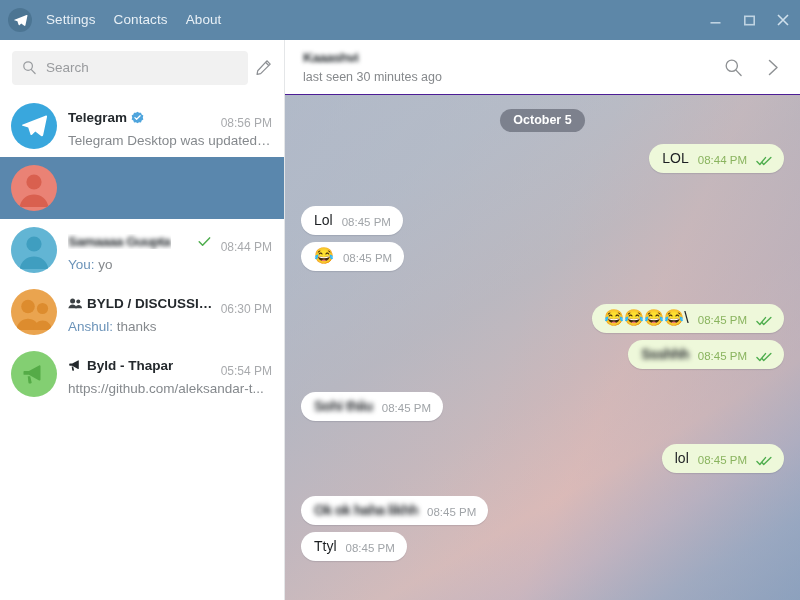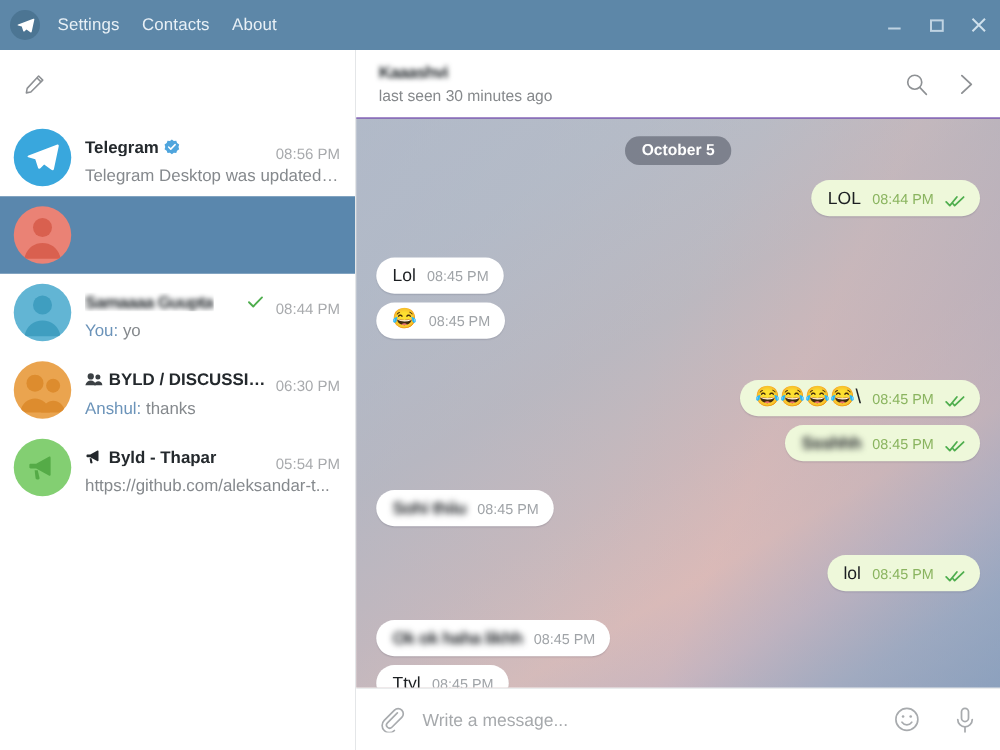--- a/index.html
+++ b/index.html
@@ -180,20 +180,29 @@
           </svg>
       </div>
     </div>
   </div>
 
   <div class="body">
 
     <div class="sidebar">
 
       <div class="search-row">
+        <div class="search-box">
+          <span class="sicon">
+            <svg width="15" height="15" viewBox="0 0 16 16">
+                <circle cx="6.5" cy="6.5" r="4.6" fill="none" stroke="#9a9da0" stroke-width="1.3"></circle>
+                <path d="M10 10.2 L14 14.4" stroke="#9a9da0" stroke-width="1.3" stroke-linecap="round"></path>
+              </svg>
+          </span>
+          <span class="search-placeholder">Search</span>
+        </div>
         <div class="pencil">
           <svg width="17" height="17" viewBox="0 0 18 18">
               <path d="M12.6 1.9 16.1 5.4 6.0 15.5 2.2 16.2 2.9 12.4z" fill="none" stroke="#8d9094" stroke-width="1.3" stroke-linejoin="round"></path>
               <path d="M11.1 3.4 14.6 6.9" stroke="#8d9094" stroke-width="1.3"></path>
             </svg>
         </div>
       </div>
 
       <div class="chatlist">
 
@@ -416,41 +425,16 @@
           <div class="row in">
             <div class="bubble in">
               <span class="btext">Ttyl</span>
               <span class="btime">08:45 PM</span>
             </div>
           </div>
 
         </div>
       </div>
 
-      <div class="composer">
-        <div class="comp-icon">
-          <svg width="21" height="21" viewBox="0 0 22 22">
-              <path d="M15.6 5.6 7.3 13.9a2.6 2.6 0 0 0 3.7 3.7l8.3-8.3a4.3 4.3 0 0 0-6.1-6.1L4.6 11.8a6 6 0 0 0 8.5 8.5" fill="none" stroke="#a8abae" stroke-width="1.4" stroke-linecap="round"></path>
-            </svg>
-        </div>
-        <div class="comp-input">Write a message...</div>
-        <div class="comp-right">
-          <div class="comp-icon">
-            <svg width="21" height="21" viewBox="0 0 22 22">
-                <circle cx="11" cy="11" r="9.2" fill="none" stroke="#a8abae" stroke-width="1.4"></circle>
-                <circle cx="7.8" cy="8.6" r="1.1" fill="#a8abae"></circle>
-                <circle cx="14.2" cy="8.6" r="1.1" fill="#a8abae"></circle>
-                <path d="M6.9 13.4c1.1 1.5 2.5 2.2 4.1 2.2s3-.7 4.1-2.2" fill="none" stroke="#a8abae" stroke-width="1.4" stroke-linecap="round"></path>
-              </svg>
-          </div>
-          <div class="comp-icon">
-            <svg width="20" height="22" viewBox="0 0 20 22">
-                <rect x="7.2" y="1.6" width="5.6" height="10.6" rx="2.8" fill="none" stroke="#a8abae" stroke-width="1.4"></rect>
-                <path d="M4.2 10.6a5.8 5.8 0 0 0 11.6 0" fill="none" stroke="#a8abae" stroke-width="1.4" stroke-linecap="round"></path>
-                <path d="M10 16.4v4" stroke="#a8abae" stroke-width="1.4" stroke-linecap="round"></path>
-              </svg>
-          </div>
-        </div>
-      </div>
 
     </div>
   </div>
 </div>
 
 </body></html>

